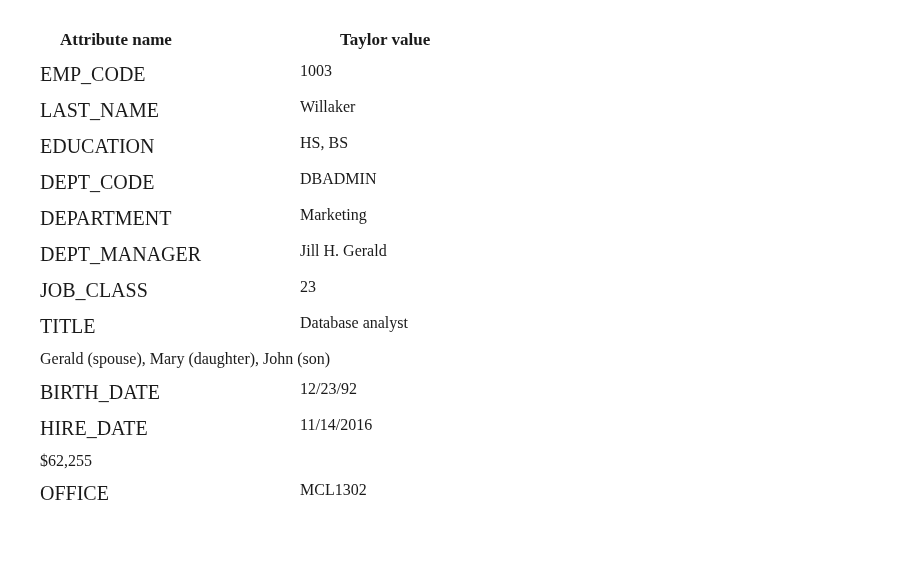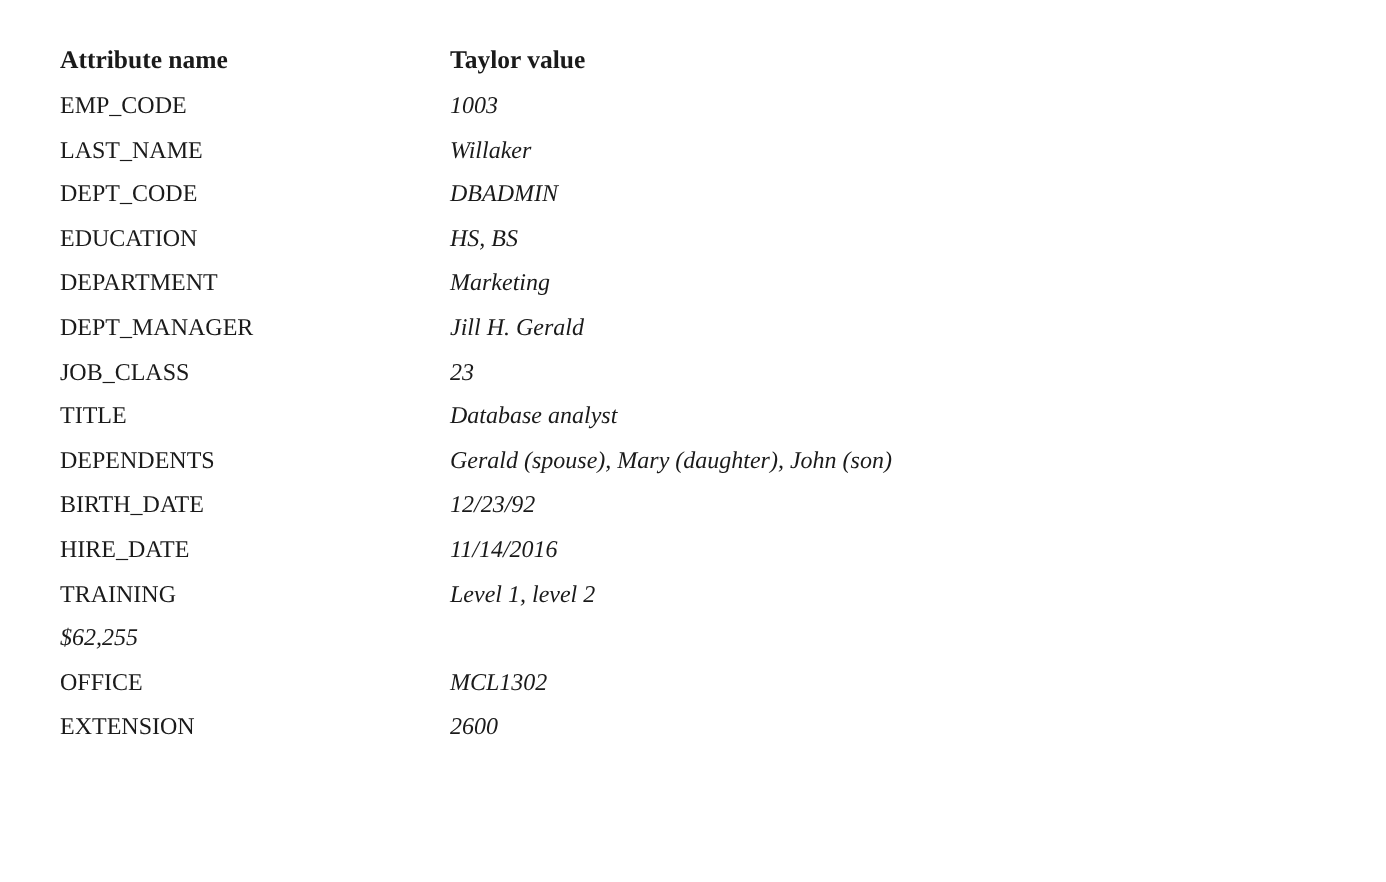--- a/index.html
+++ b/index.html
@@ -32,102 +32,93 @@
       flex-shrink: 0;
     }
 
     .col-value {
       flex: 1;
     }
 
     .header-label {
       font-weight: bold;
       font-size: 17px;
+      margin-left: 20px;
     }
 
     .data-row {
       display: flex;
       padding: 2px 0;
       line-height: 1.6;
     }
 
     .attr-name {
       width: 260px;
       flex-shrink: 0;
-      font-size: 16px;
+      font-size: 20px;
     }
 
     .attr-value {
       flex: 1;
       font-size: 16px;
-      font-style: italic;
     }
   </style>
 </head>
 <body>
 
 <div class="table-container">
   <div class="table-header">
     <div class="col-attribute header-label">Attribute name</div>
     <div class="col-value header-label">Taylor value</div>
   </div>
   <div id="rows-container">
       <div class="data-row">
         <div class="attr-name">EMP_CODE</div>
         <div class="attr-value">1003</div>
       </div>
       <div class="data-row">
         <div class="attr-name">LAST_NAME</div>
         <div class="attr-value">Willaker</div>
       </div>
       <div class="data-row">
+        <div class="attr-name">EDUCATION</div>
+        <div class="attr-value">HS, BS</div>
+      </div>
+      <div class="data-row">
         <div class="attr-name">DEPT_CODE</div>
         <div class="attr-value"> DBADMIN</div>
-      </div>
-      <div class="data-row">
-        <div class="attr-name">EDUCATION</div>
-        <div class="attr-value">HS, BS</div>
       </div>
       <div class="data-row">
         <div class="attr-name">DEPARTMENT</div>
         <div class="attr-value">Marketing</div>
       </div>
       <div class="data-row">
         <div class="attr-name">DEPT_MANAGER</div>
         <div class="attr-value">Jill H. Gerald</div>
       </div>
       <div class="data-row">
         <div class="attr-name">JOB_CLASS</div>
         <div class="attr-value">23</div>
       </div>
       <div class="data-row">
         <div class="attr-name">TITLE</div>
         <div class="attr-value"> Database analyst</div>
       </div>
       <div class="data-row">
-        <div class="attr-name">DEPENDENTS</div>
         <div class="attr-value">Gerald (spouse), Mary (daughter), John (son)</div>
       </div>
       <div class="data-row">
         <div class="attr-name">BIRTH_DATE</div>
         <div class="attr-value"> 12/23/92</div>
       </div>
       <div class="data-row">
         <div class="attr-name">HIRE_DATE</div>
         <div class="attr-value">11/14/2016</div>
       </div>
       <div class="data-row">
-        <div class="attr-name">TRAINING</div>
-        <div class="attr-value">Level 1, level 2</div>
-      </div>
-      <div class="data-row">
         <div class="attr-value"> $62,255</div>
       </div>
       <div class="data-row">
         <div class="attr-name">OFFICE</div>
         <div class="attr-value"> MCL1302</div>
       </div>
-      <div class="data-row">
-        <div class="attr-name">EXTENSION</div>
-        <div class="attr-value"> 2600</div>
-      </div>
     </div>
 </div>
 
 </body></html>

